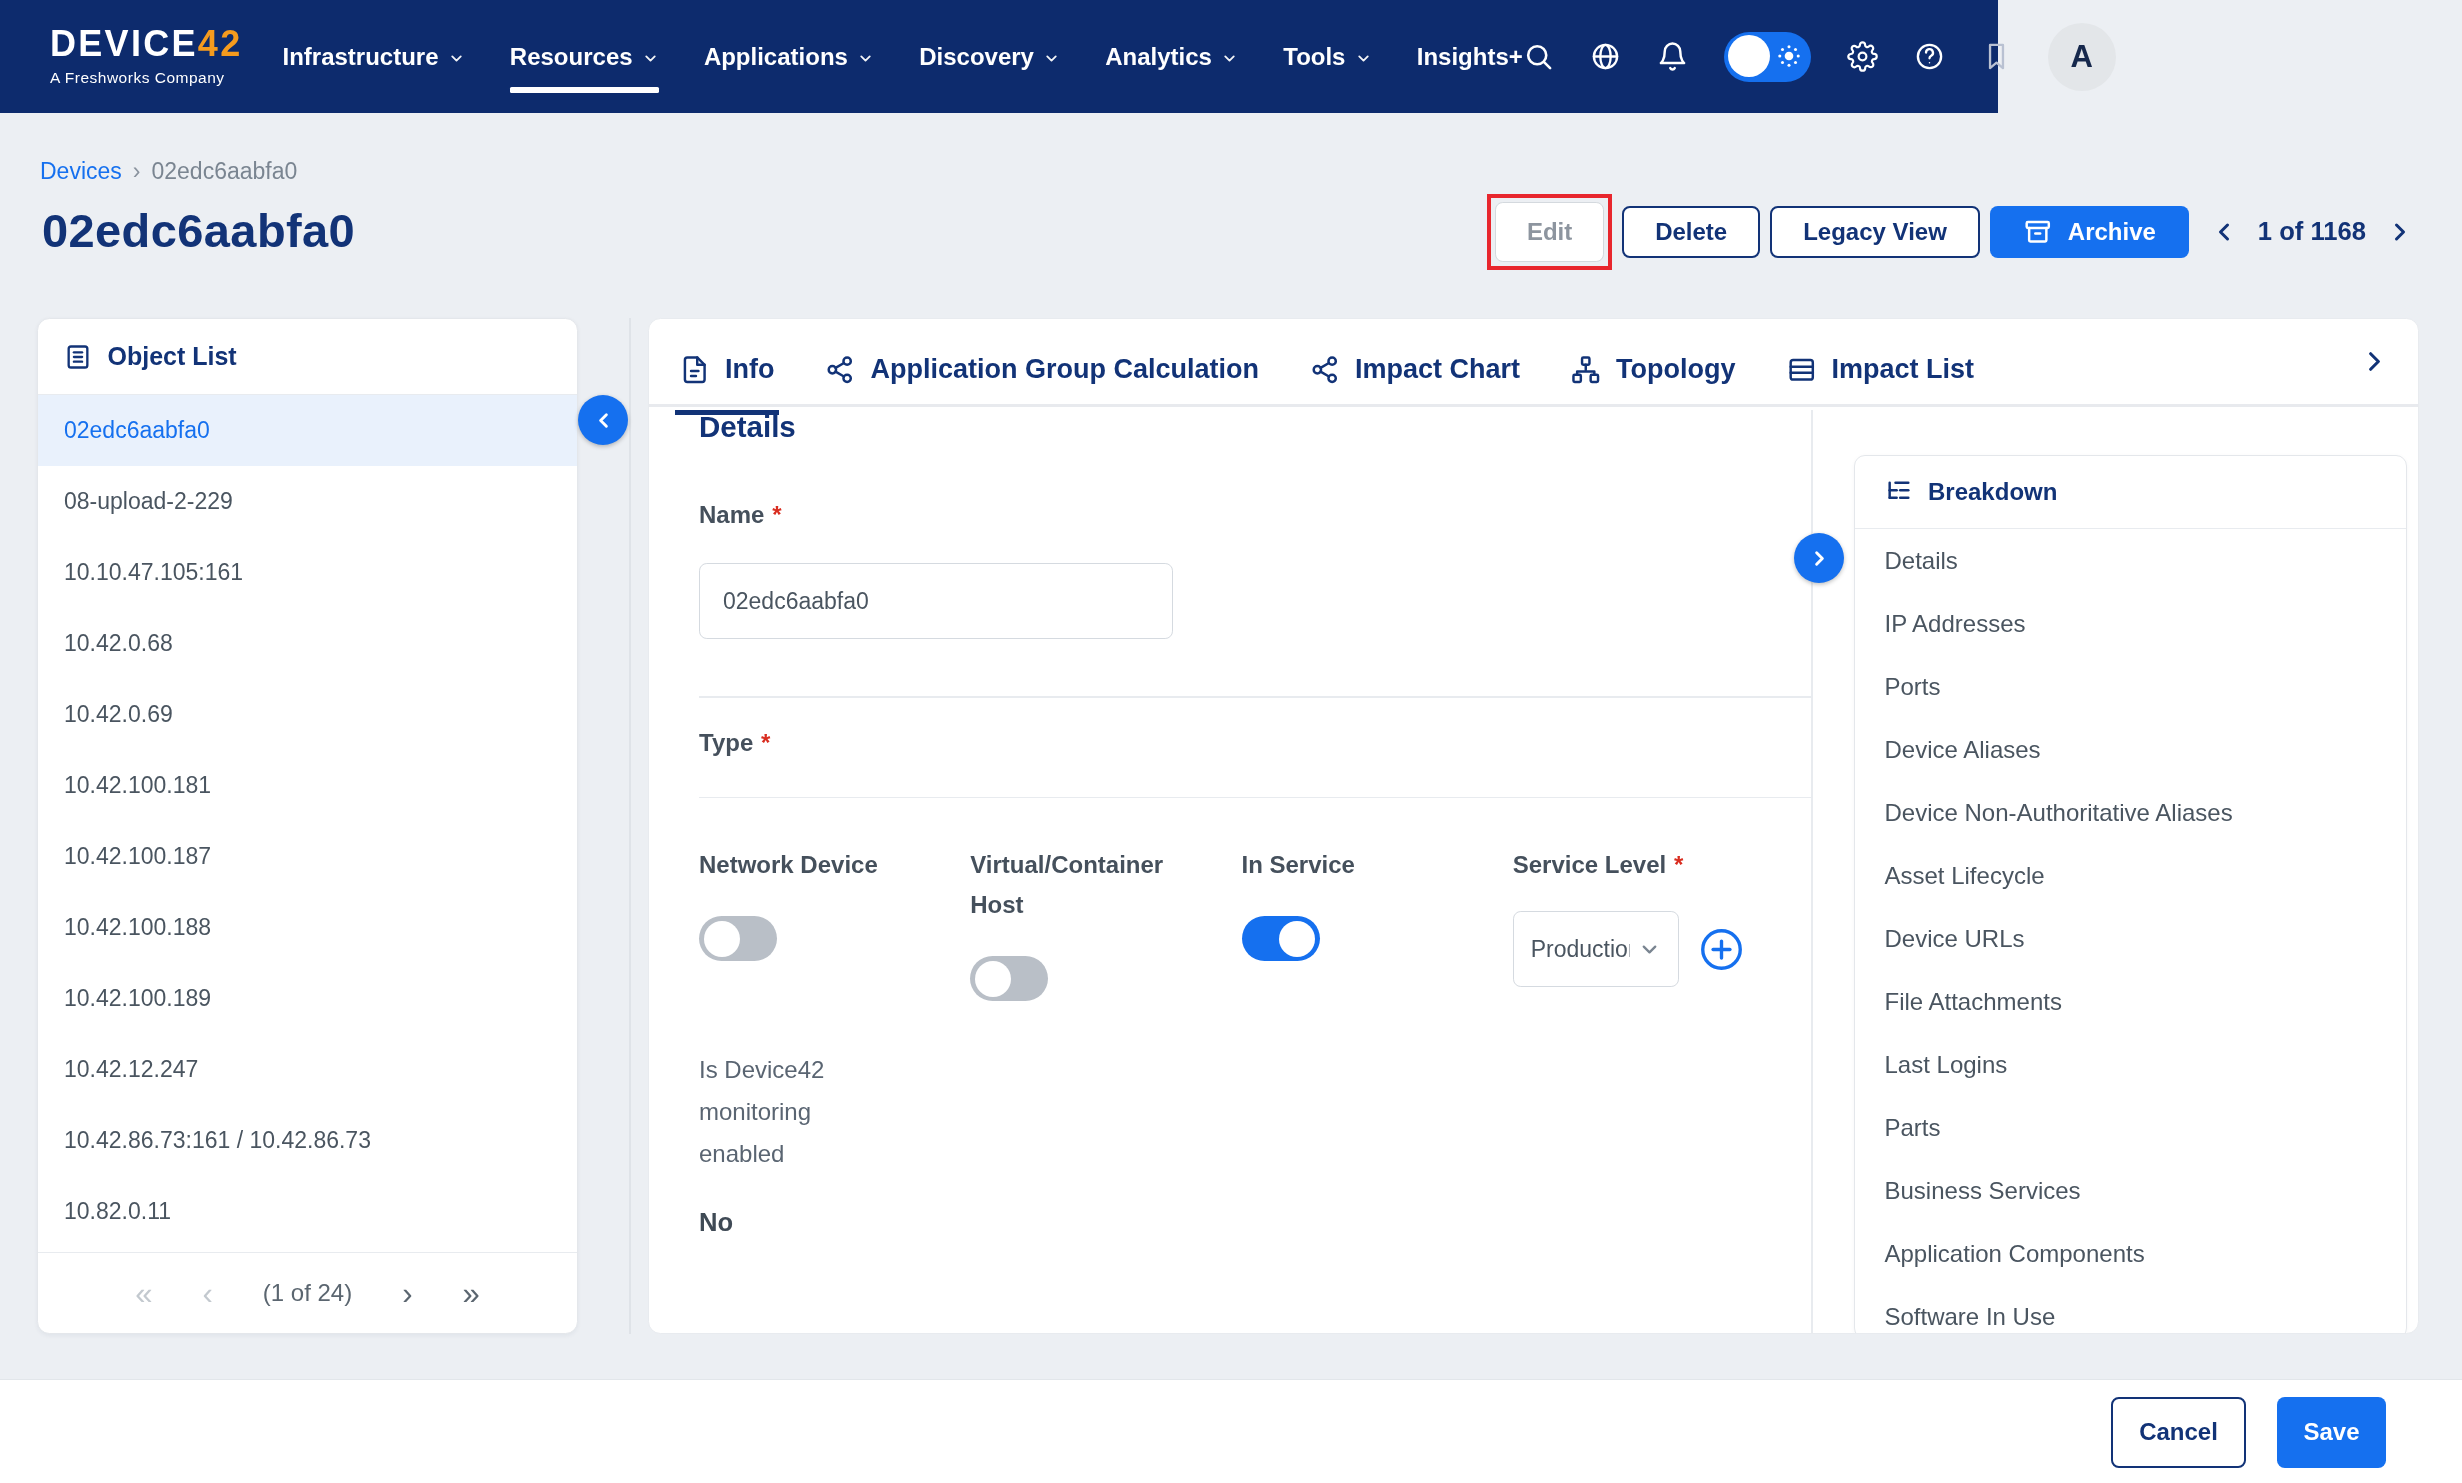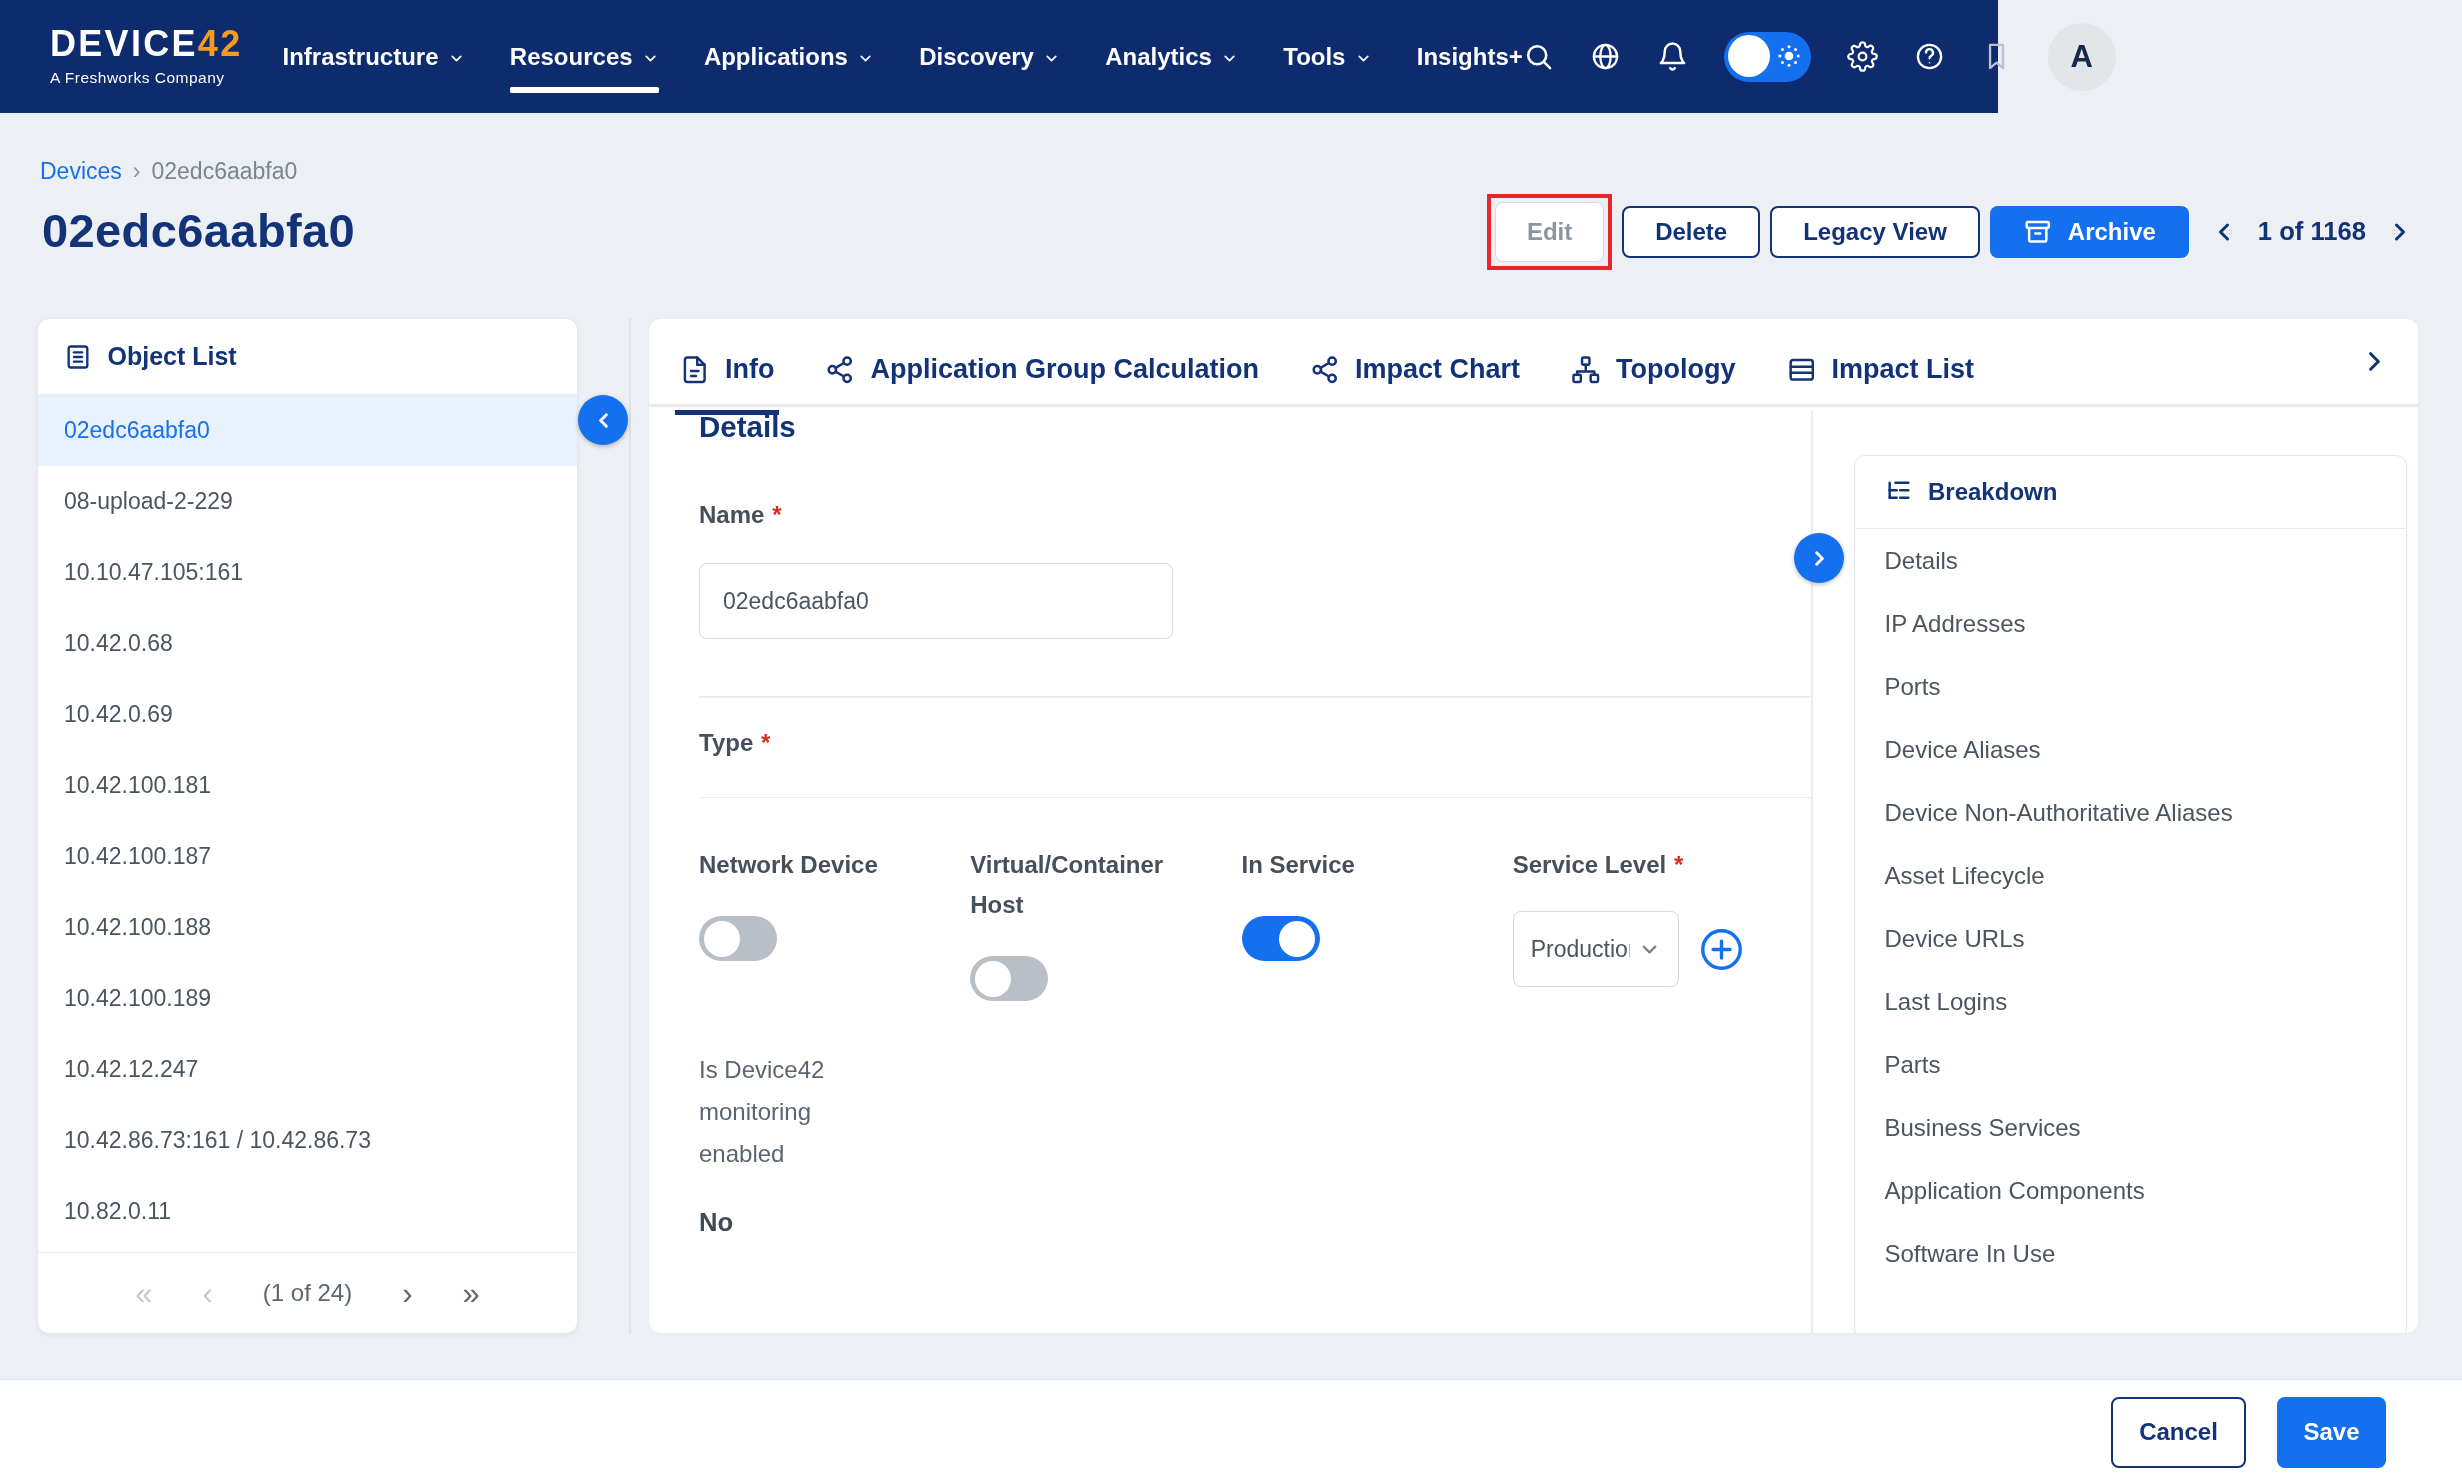--- a/index.html
+++ b/index.html
@@ -480,20 +480,21 @@
         </svg>
       <span>Breakdown</span>
     </div>
     <div class="bd-row">Details</div>
     <div class="bd-row">IP Addresses</div>
     <div class="bd-row">Ports</div>
     <div class="bd-row">Device Aliases</div>
     <div class="bd-row">Device Non-Authoritative Aliases</div>
     <div class="bd-row">Asset Lifecycle</div>
     <div class="bd-row">Device URLs</div>
+    <div class="bd-row">File Attachments</div>
     <div class="bd-row">Last Logins</div>
     <div class="bd-row">Parts</div>
     <div class="bd-row">Business Services</div>
     <div class="bd-row">Application Components</div>
     <div class="bd-row">Software In Use</div>
   </div>
 
   <div class="expand-btn">
     <svg width="23" height="23" viewBox="0 0 24 24" fill="none" stroke="#fff" stroke-width="3" stroke-linecap="round" stroke-linejoin="round">
         <path d="M9 6l6 6-6 6"></path>

